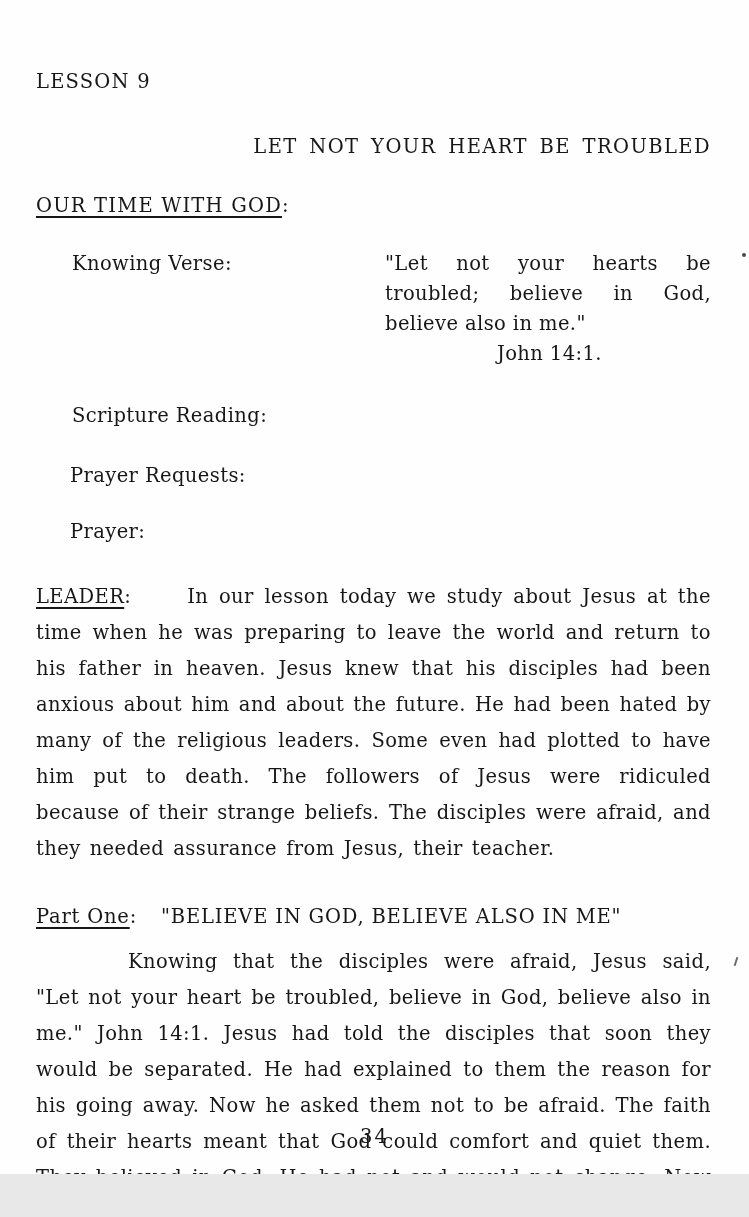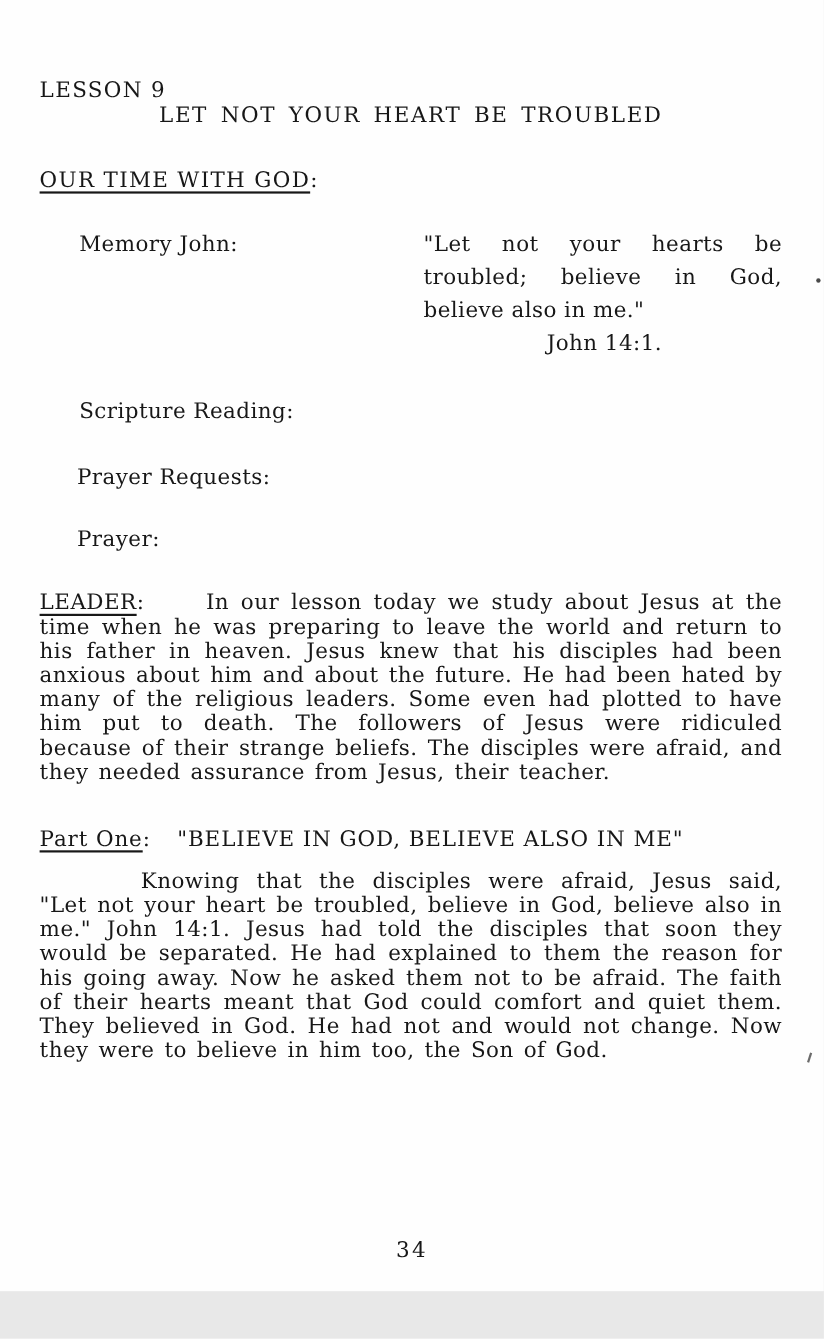--- a/index.html
+++ b/index.html
@@ -19,21 +19,22 @@
     letter-spacing: 0.4px;
     box-sizing: border-box;
     padding: 0 38px 0 36px;
     overflow: hidden;
   }
   .lesson-label {
     padding-top: 70px;
     letter-spacing: 1.2px;
   }
   .doc-title {
-    text-align: center;
+    margin-top: 42px;
+    text-align: right;
     letter-spacing: 1.4px;
     word-spacing: 4px;
   }
   .section-heading {
     margin-top: 36px;
     letter-spacing: 1.2px;
   }
   .u {
     text-decoration: underline;
     text-decoration-thickness: 1.5px;
@@ -59,21 +60,21 @@
   }
   .verse-citation {
     padding-left: 112px;
   }
   .plain-label {
     margin-top: 33px;
     padding-left: 34px;
   }
   .body-para {
     margin-top: 36px;
-    line-height: 22px;
+    line-height: 36px;
     text-align: justify;
     word-spacing: 2.5px;
   }
   .tab-gap-wide {
     display: inline-block;
     width: 56px;
   }
   .tab-gap-small {
     display: inline-block;
     width: 24px;
@@ -120,21 +121,21 @@
 
 <div class="page">
 
   <div class="lesson-label">LESSON 9</div>
 
   <div class="doc-title">LET NOT YOUR HEART BE TROUBLED</div>
 
   <div class="section-heading"><span class="u">OUR TIME WITH GOD</span><span>:</span></div>
 
   <div class="row">
-    <div class="row-label">Memory John:</div>
+    <div class="row-label">Knowing Verse:</div>
     <div class="row-value">
       <div class="verse-line-justified">"Let not your hearts be</div>
       <div class="verse-line-justified">troubled; believe in God,</div>
       <div>believe also in me."</div>
       <div class="verse-citation">John 14:1.</div>
     </div>
   </div>
 
   <div class="row">
     <div class="row-label">Scripture Reading:</div>

